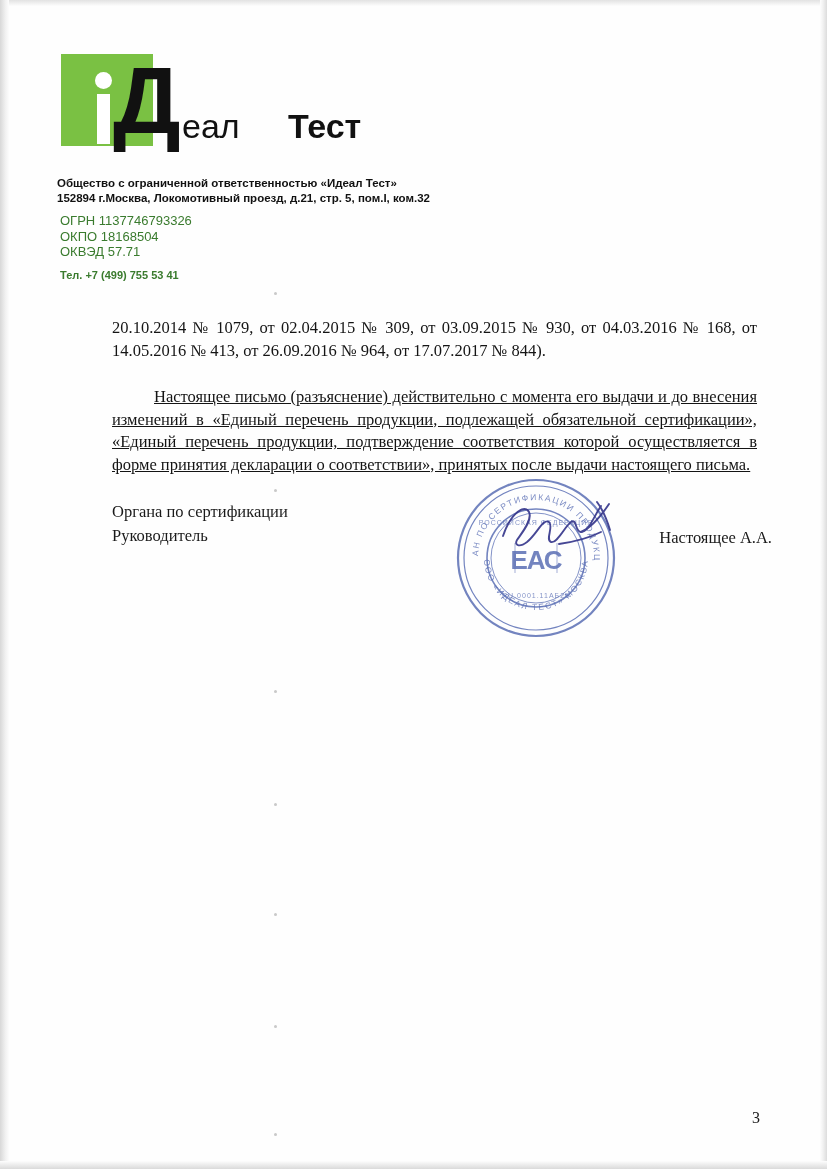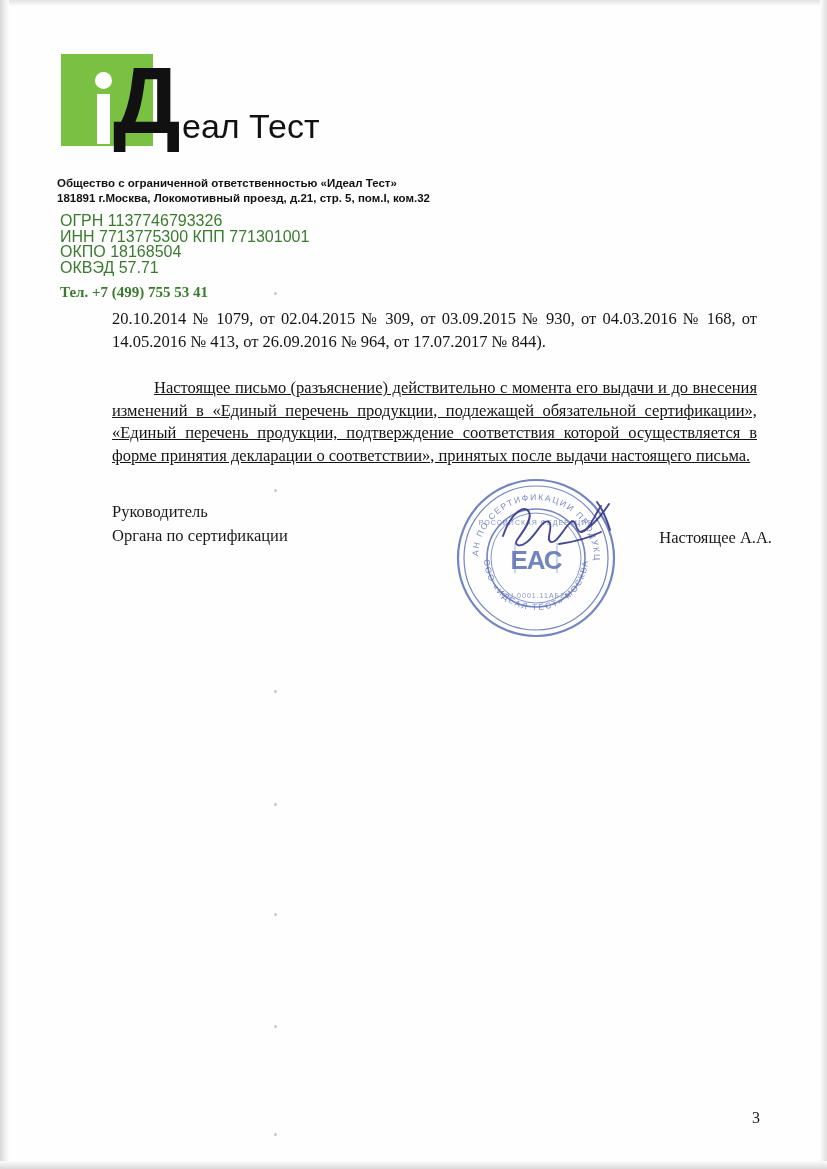--- a/index.html
+++ b/index.html
@@ -93,60 +93,60 @@
     position: absolute;
     left: 125px;
     top: 58px;
     font-family: "Liberation Sans", sans-serif;
     font-size: 34px;
     line-height: 40px;
     color: #111111;
     white-space: nowrap;
   }
   .logo-word .thin { font-weight: normal; }
-  .logo-word .bold { font-weight: normal; }
+  .logo-word .bold { font-weight: bold; margin-left: 39px; }
 
   .company-lines {
     margin-top: 20px;
     font-family: "Liberation Sans", sans-serif;
     font-size: 11.5px;
     font-weight: bold;
     color: #111111;
     line-height: 15px;
   }
   .reg-lines {
     margin-top: 7px;
     margin-left: 3px;
     font-family: "Liberation Sans", sans-serif;
-    font-size: 16px;
+    font-size: 13px;
     color: #3a7b2e;
     line-height: 15.5px;
   }
   .phone-line {
     margin-top: 9px;
     margin-left: 3px;
-    font-family: Liberation Serif, serif;
-    font-size: 15px;
+    font-family: Liberation Sans, sans-serif;
+    font-size: 11px;
     font-weight: bold;
     color: #3a7b2e;
   }
 
   
   .body-area {
     position: absolute;
     left: 112px;
     top: 305px;
     width: 645px;
     font-size: 16.5px;
     line-height: 22.5px;
     text-align: justify;
     color: #141414;
   }
   .para {
-    margin: 3px 0 0 0;
+    margin: 12px 0 0 0;
     text-align: justify;
     text-justify: inter-word;
   }
   .para.indent {
     text-indent: 42px;
     margin-top: 24px;
     text-decoration: underline;
   }
 
   
@@ -234,42 +234,41 @@
         <div class="logo-i-stem"></div>
       </div>
       <div class="logo-d">Д</div>
       <div class="logo-word">
         <span class="thin">еал </span><span class="bold">Тест</span>
       </div>
     </div>
 
     <div class="company-lines">
       <div>Общество с ограниченной ответственностью «Идеал Тест»</div>
-      <div>181891 г.Москва, Локомотивный проезд, д.21, стр. 5, пом.I, ком.32</div>
+      <div>152894 г.Москва, Локомотивный проезд, д.21, стр. 5, пом.I, ком.32</div>
     </div>
 
     <div class="reg-lines">
       <div>ОГРН 1137746793326</div>
-      <div>ИНН 7713775300  КПП 771301001</div>
       <div>ОКПО 18168504</div>
       <div>ОКВЭД 57.71</div>
     </div>
 
     <div class="phone-line">Тел. +7 (499) 755 53 41</div>
   </div>
 
   <div class="body-area">
     <p class="para">20.10.2014 № 1079, от 02.04.2015 № 309, от 03.09.2015 № 930, от 04.03.2016 № 168, от 14.05.2016 № 413, от 26.09.2016 № 964, от 17.07.2017 № 844).</p>
     <p class="para indent">Настоящее письмо (разъяснение) действительно с момента его выдачи и до внесения изменений в «Единый перечень продукции, подлежащей обязательной сертификации», «Единый перечень продукции, подтверждение соответствия которой осуществляется в форме принятия декларации о соответствии», принятых после выдачи настоящего письма.</p>
   </div>
 
   <div class="sig-block">
     <div class="sig-left">
+      <div>Органа по сертификации</div>
       <div>Руководитель</div>
-      <div>Органа по сертификации</div>
     </div>
     <div class="sig-name">Настоящее А.А.</div>
   </div>
 
   <div class="stamp">
     <svg width="162" height="162" viewBox="0 0 162 162" xmlns="http://www.w3.org/2000/svg">
       <defs>
         <path id="arcTop" d="M 23,81 A 58,58 0 0 1 139,81" fill="none"></path>
         <path id="arcBottom" d="M 29,81 A 52,52 0 0 0 133,81" fill="none"></path>
       </defs>

